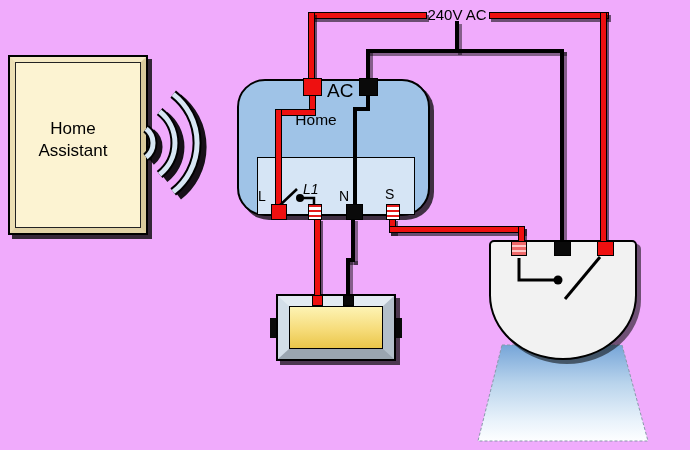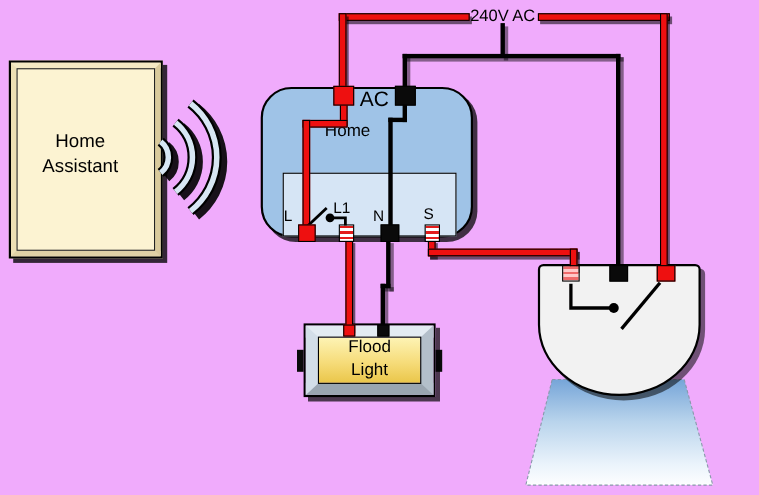--- a/index.html
+++ b/index.html
@@ -113,41 +113,37 @@
 
   <div class="term t-red" style="left:303px;top:78px;width:19px;height:18px;"></div>
   <div class="term t-blk" style="left:359px;top:78px;width:19px;height:18px;"></div>
   <div class="term t-red" style="left:271px;top:204px;width:16px;height:16px;"></div>
   <div class="term t-stripe" style="left:308px;top:204px;width:14px;height:16px;"></div>
   <div class="term t-blk" style="left:346px;top:204px;width:17px;height:16px;"></div>
   <div class="term t-stripe" style="left:386px;top:204px;width:14px;height:16px;"></div>
 
   <div class="lbl term-lbl" style="left:327px;top:79px;font-size:19px;">AC</div>
   <div class="lbl term-lbl" style="left:258px;top:188px;">L</div>
-  <div class="lbl term-lbl" style="left:303px;top:181px;">L1</div>
+  <div class="lbl term-lbl" style="left:303px;top:181px;font-style:italic;">L1</div>
   <div class="lbl term-lbl" style="left:339px;top:188px;">N</div>
   <div class="lbl term-lbl" style="left:385px;top:186px;">S</div>
 
   <div class="wire wred" style="left:314px;top:218px;width:5px;height:80px;"></div>
   <div class="wire wblk" style="left:351px;top:218px;width:4px;height:44px;"></div>
   <div class="wire wblk" style="left:346px;top:258px;width:9px;height:4px;"></div>
   <div class="wire wblk" style="left:346px;top:258px;width:4px;height:40px;"></div>
   <div class="wire wred" style="left:389px;top:218px;width:5px;height:13px;"></div>
   <div class="wire wred" style="left:389px;top:226px;width:134px;height:5px;"></div>
   <div class="wire wred" style="left:518px;top:226px;width:5px;height:17px;"></div>
 
   <div class="flood-tab" style="left:270px;top:318px;"></div>
   <div class="flood-tab" style="left:396px;top:318px;"></div>
   <div id="flood">
     <div id="flood-frame"></div>
     <div id="flood-glass"></div>
-  </div>
-  <div class="lbl ctr" id="flood-text">
-    <div>Flood</div>
-    <div>Light</div>
   </div>
   <div class="term t-red" style="left:312px;top:295px;width:11px;height:11px;"></div>
   <div class="term t-blk" style="left:343px;top:295px;width:11px;height:11px;"></div>
 
   <svg id="pir-beam" width="190" height="102" viewBox="0 0 190 102">
     <defs>
       <linearGradient id="beamGrad" x1="0" y1="0" x2="0" y2="1">
         <stop offset="0" stop-color="#76a5d8"></stop>
         <stop offset="0.4" stop-color="#b9d4ec"></stop>
         <stop offset="0.8" stop-color="#eaf3fb"></stop>

